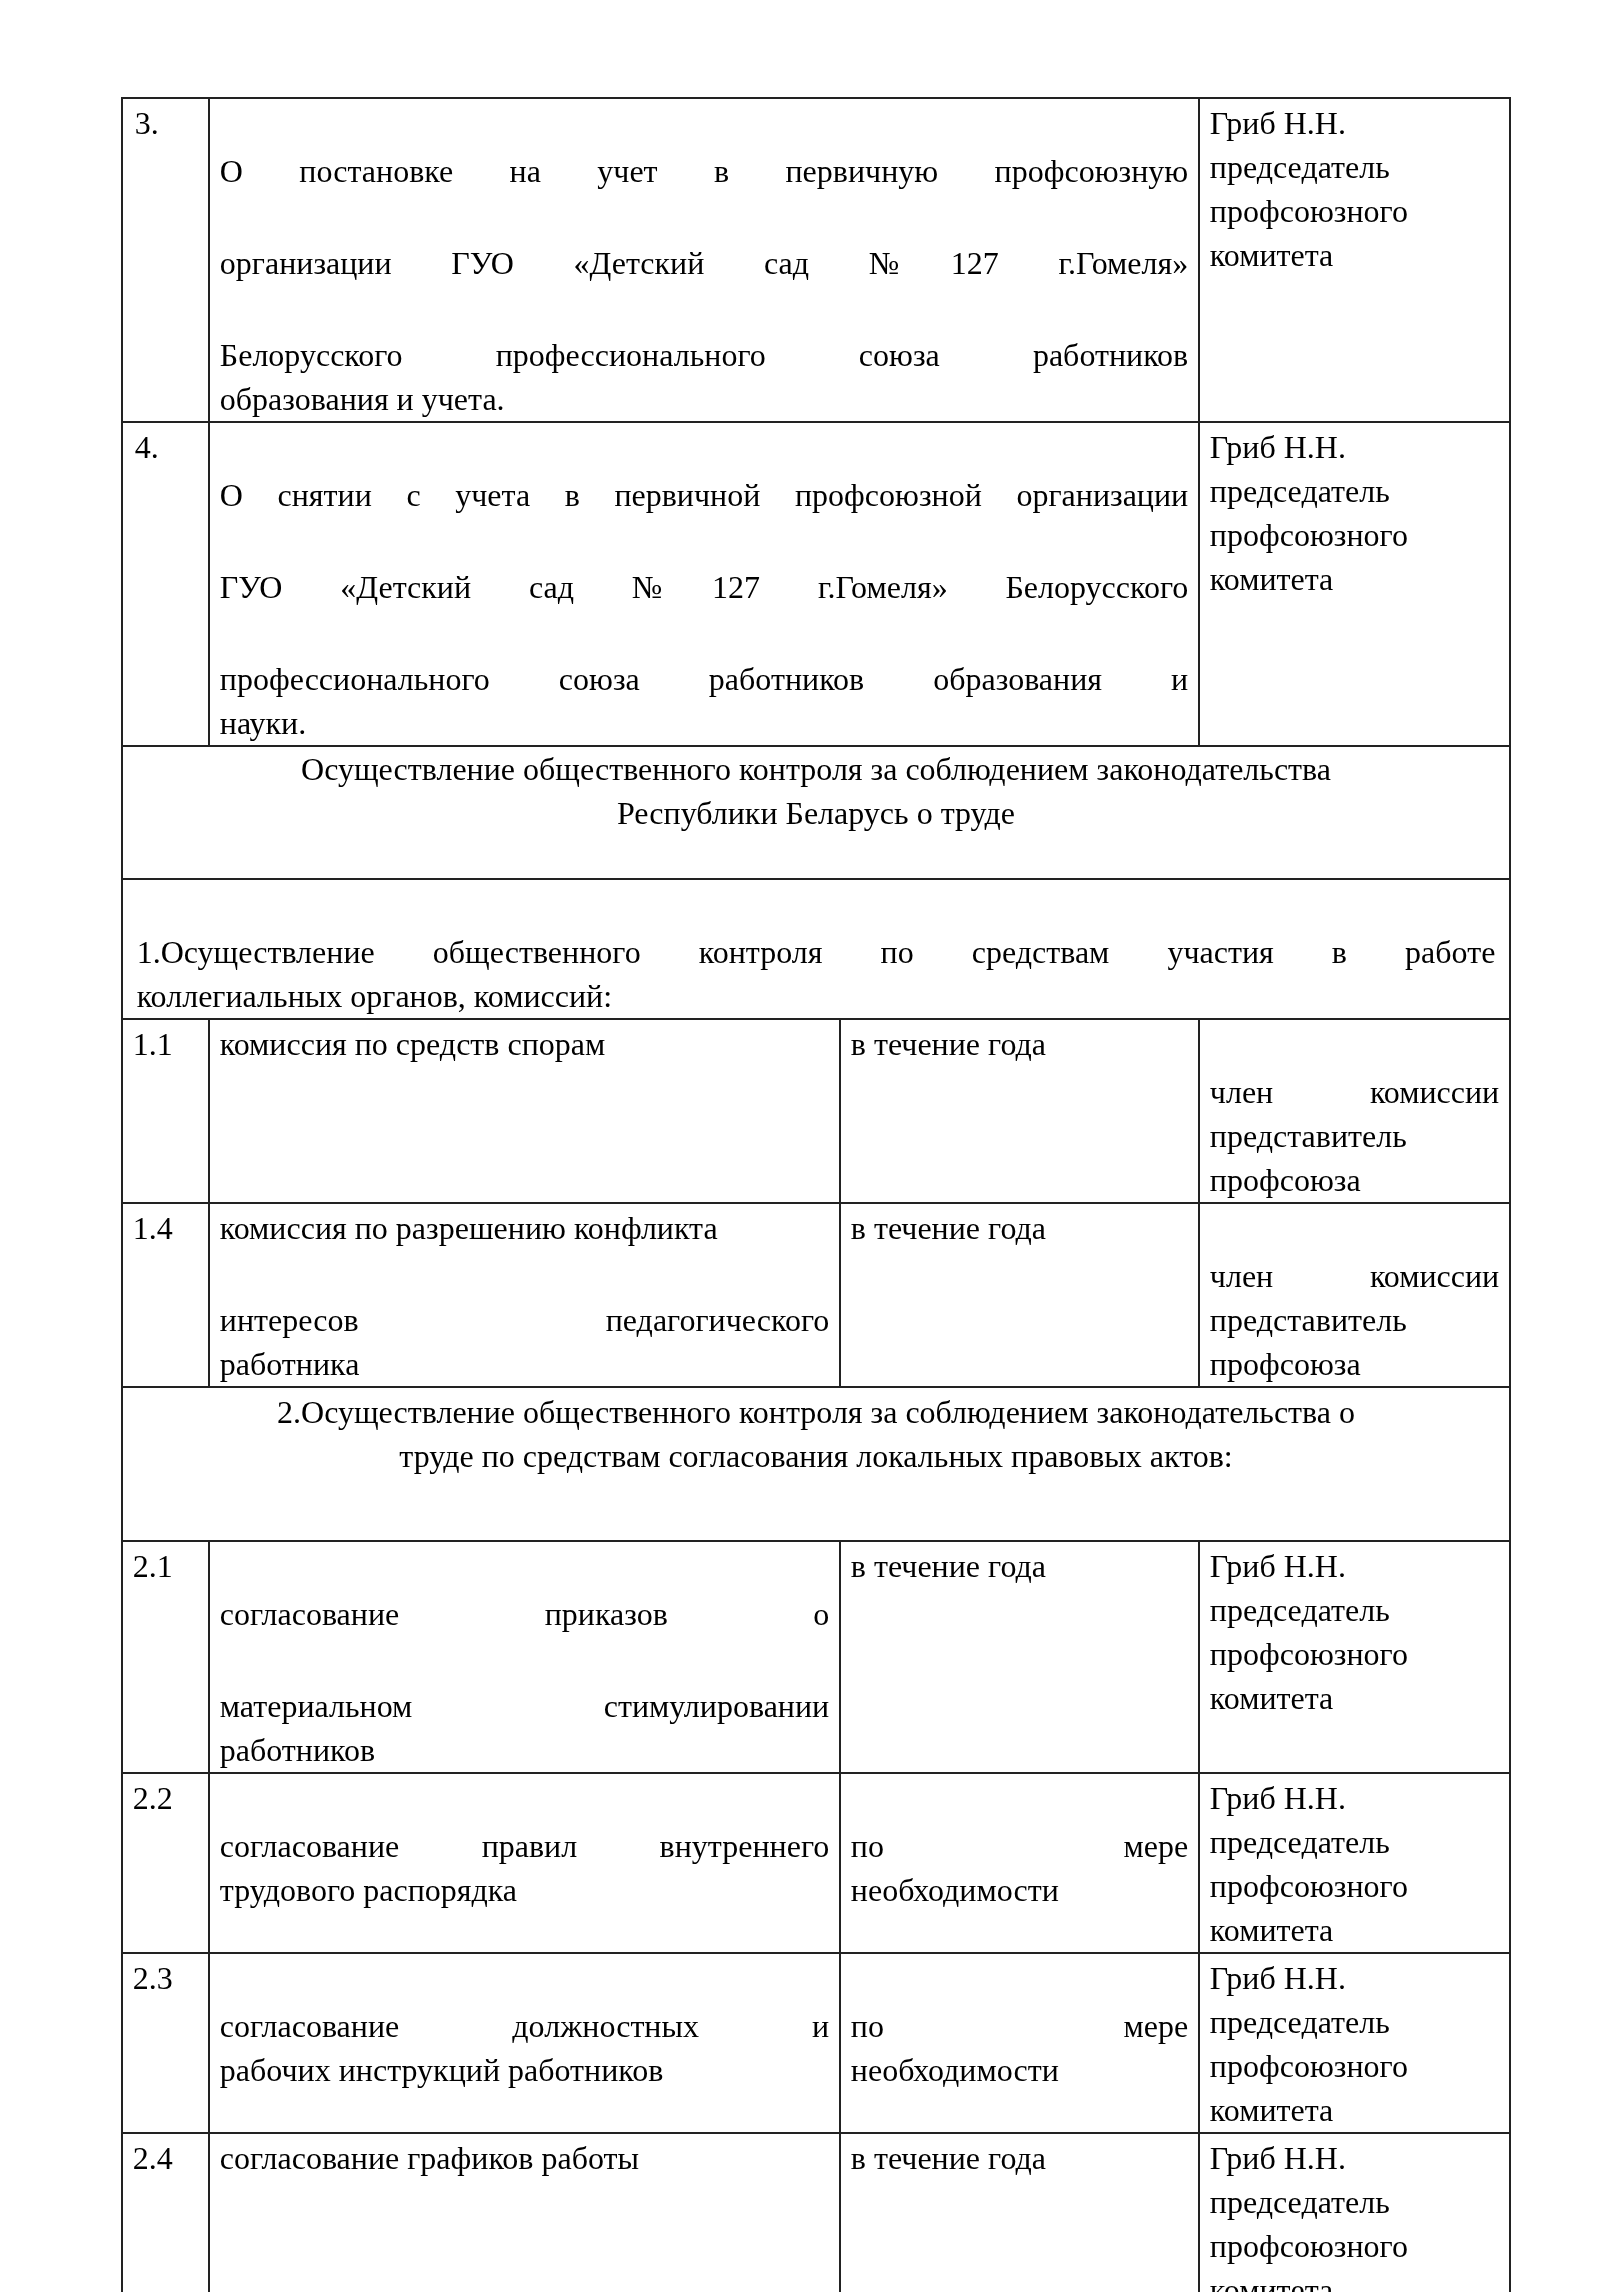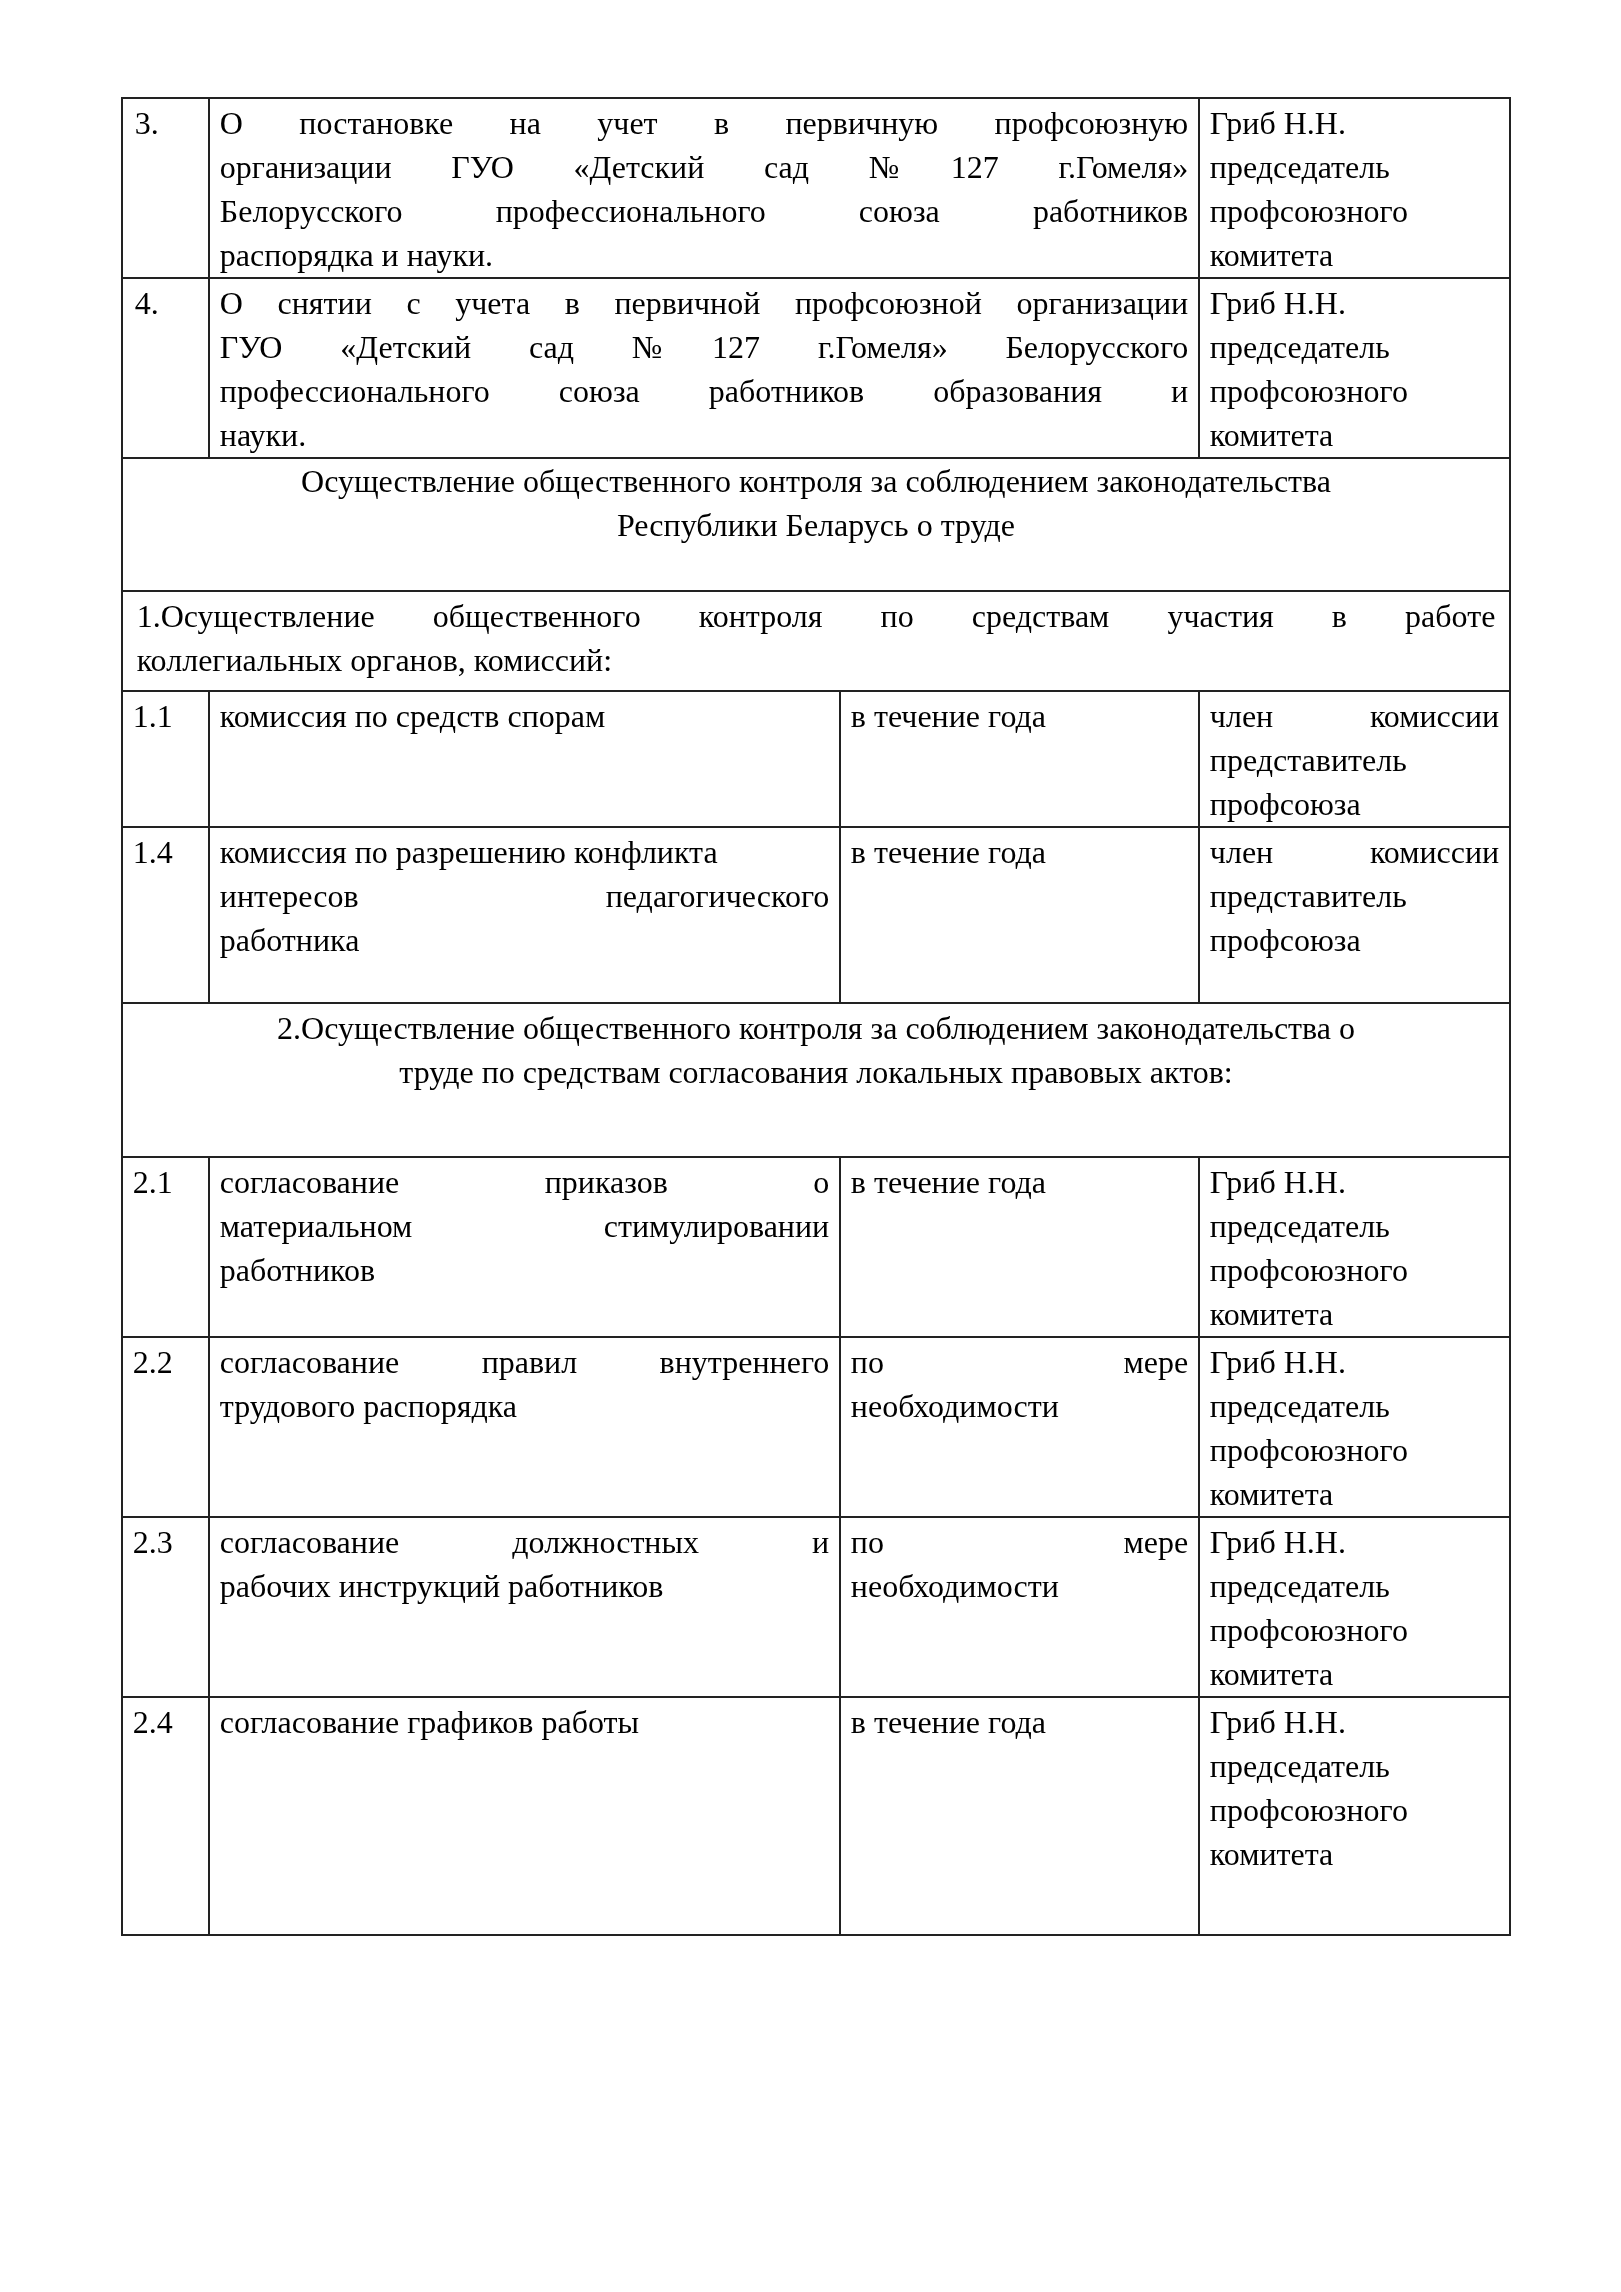--- a/index.html
+++ b/index.html
@@ -2,21 +2,21 @@
 <html><head>
 <meta charset="utf-8">
 <style>
   html, body { margin:0; padding:0; background:#ffffff; }
   body { width:1621px; height:2293px; position:relative; overflow:hidden;
          font-family:"Liberation Serif","DejaVu Serif",serif; color:#000; }
   #doc-table { position:absolute; left:121px; top:97px; width:1388px;
                border-collapse:collapse; table-layout:fixed; }
   #doc-table td { border:2px solid #222; vertical-align:top; padding:2px 9.8px 0 9.8px;
                   font-size:32px; line-height:44px; overflow:hidden; box-sizing:border-box; }
-  .jfull { text-align:justify; text-align-last:justify; }
+  .jfull { text-align:justify; text-align-last:justify;margin-top:48px; }
   .num { padding-left:11.8px !important; }
   .section { text-align:center; font-weight:normal; padding-top:0 !important; }
   .sub2 { text-align:center; }
   .line { display:block; }
 </style>
 </head>
 <body>
 
 <table id="doc-table">
   <colgroup>
@@ -26,21 +26,21 @@
     <col style="width:311px">
   </colgroup>
   <tbody>
 
     <tr style="height:177px">
       <td class="num">3.</td>
       <td colspan="2">
         <span class="line jfull">О постановке на учет в первичную профсоюзную</span>
         <span class="line jfull">организации ГУО «Детский сад №127 г.Гомеля»</span>
         <span class="line jfull">Белорусского профессионального союза работников</span>
-        <span class="line">распорядка и науки.</span>
+        <span class="line">образования и учета.</span>
       </td>
       <td>
         <span class="line">Гриб Н.Н.</span>
         <span class="line">председатель</span>
         <span class="line">профсоюзного</span>
         <span class="line">комитета</span>
       </td>
     </tr>
 
     <tr style="height:176px">

